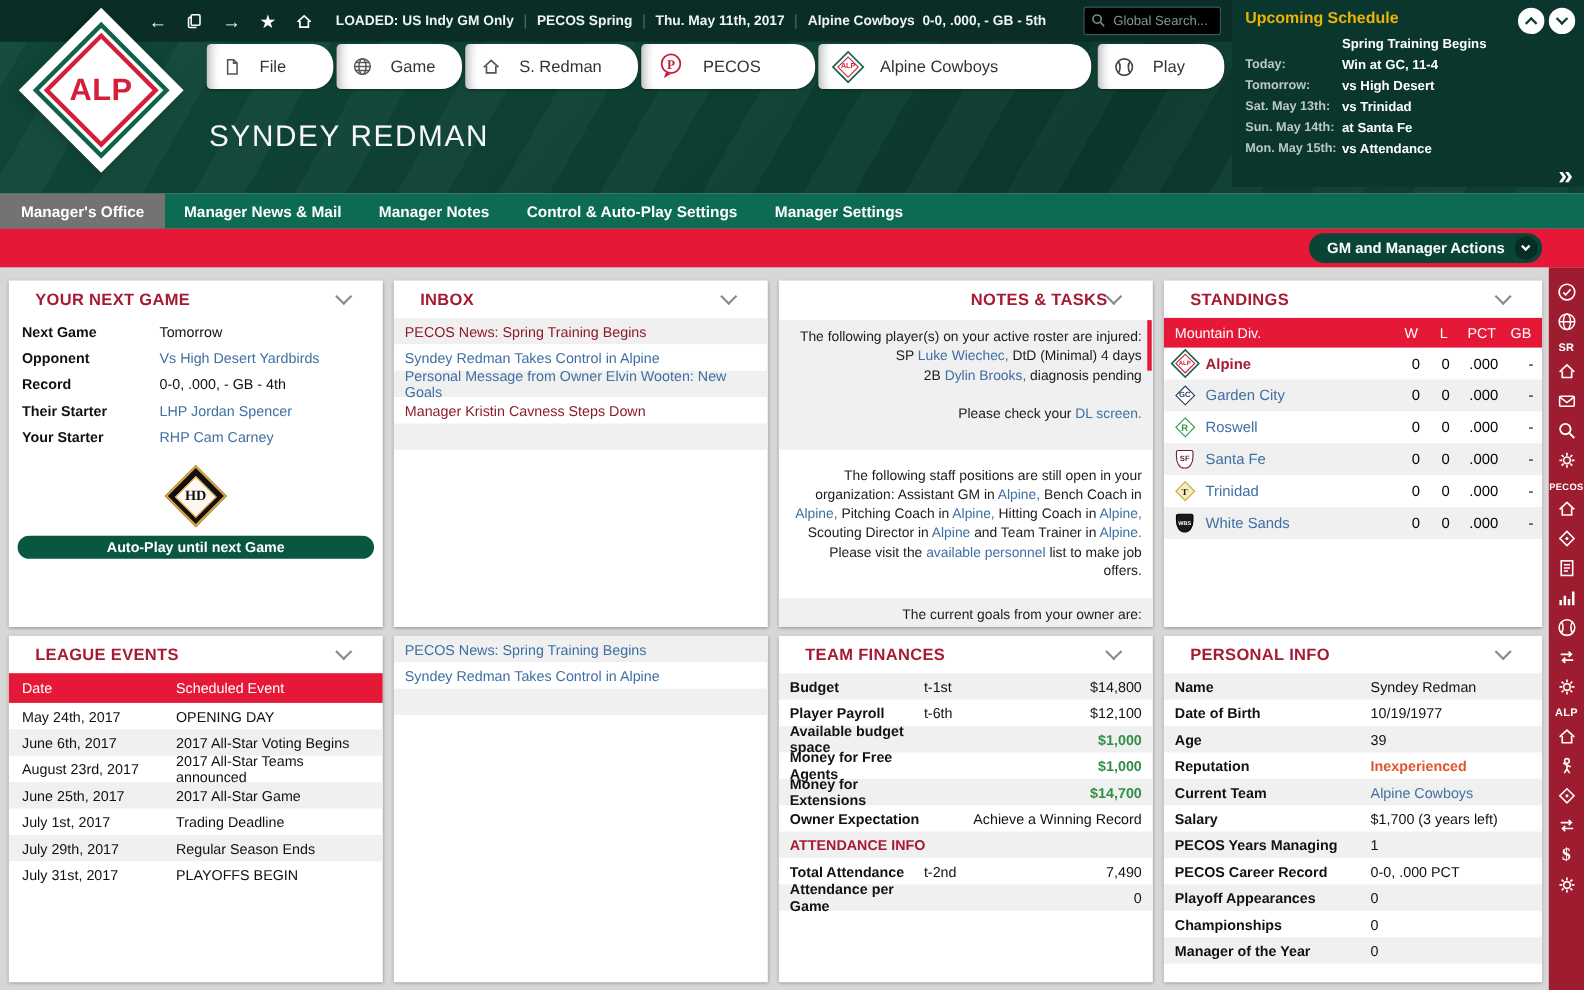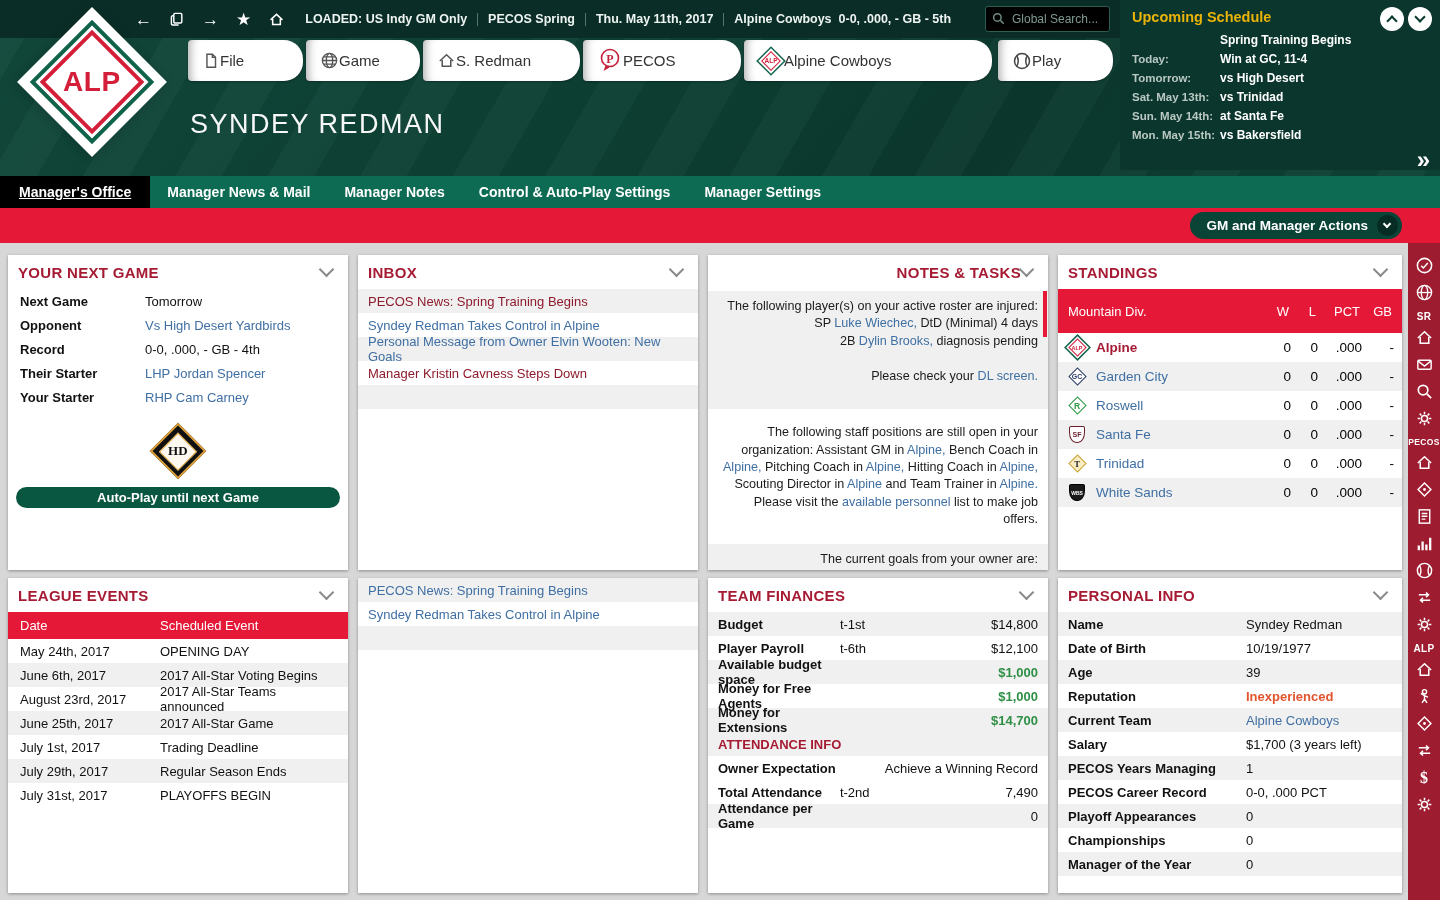--- a/index.html
+++ b/index.html
@@ -35,21 +35,21 @@
   .biglogo .sq-r { position:absolute; inset:7px; border:4px solid #d41f3a; background:#fff;
              display:flex; align-items:center; justify-content:center; }
   .biglogo .ltrs { transform:rotate(-45deg); color:#d41f3a; font-weight:800; font-size:28px; letter-spacing:0.5px; }
 
   .page-title { position:absolute; left:190px; top:109px; color:#f7f7f7; font-size:27px;
              font-weight:500; letter-spacing:1.5px; z-index:6; }
 
   
   .app-tabs { position:absolute; left:188px; top:40px; display:flex; gap:3px; z-index:6; }
   .atab { background:#fff; height:41px; border-radius:4px 19px 19px 4px; display:flex;
-          align-items:center; padding:0 18px 0 14px; gap:0; color:#333; font-size:15px;
+          align-items:center; padding:0 18px 0 14px; gap:16px; color:#333; font-size:15px;
           box-shadow:inset 10px 0 10px -8px rgba(0,0,0,0.35), 0 1px 2px rgba(0,0,0,0.3);
           cursor:pointer; white-space:nowrap; }
   .atab.t-file { width:115px; } .atab.t-game { width:114px; } .atab.t-user { width:157px; }
   .atab.t-league { width:158px; } .atab.t-team { width:248px; } .atab.t-play { width:115px; margin-left:3px; }
   .mini-alp { position:relative; width:26px; height:26px; flex:0 0 auto; }
   .mini-alp .d { position:absolute; left:6px; top:6px; width:14px; height:14px; transform:rotate(45deg);
           background:#fff; border:1.5px solid #d41f3a; box-shadow:0 0 0 2px #fff,0 0 0 3.5px #10634b; }
   .mini-alp .t { position:absolute; inset:0; display:flex; align-items:center; justify-content:center;
           font-size:6.5px; font-weight:800; color:#d41f3a; }
   .pecos-pin { position:relative; width:26px; height:28px; flex:0 0 auto; }
@@ -69,38 +69,38 @@
   .sched-btn.up i { top:10px; transform:rotate(-135deg); }
   .sched-btn.dn i { top:6px;  transform:rotate(45deg); }
   .sched-more { position:absolute; right:10px; bottom:-2px; color:#fff; font-size:24px;
            font-weight:bold; cursor:pointer; line-height:1; }
 
   
   .navbar { position:absolute; left:0; top:176px; width:1440px; height:32px; background:#0c6b52;
             display:flex; z-index:4; }
   .nav-item { color:#fff; font-size:14px; font-weight:bold; line-height:32px; padding:0 17px;
             cursor:pointer; white-space:nowrap; }
-  .nav-item.active { background:#000000; padding:0 19px;text-decoration:underline; }
+  .nav-item.active { background:#737373; padding:0 19px; }
   .actionbar { position:absolute; left:0; top:208px; width:1440px; height:35px; background:#e51937; z-index:4; }
   .dd-pill { position:absolute; right:38px; top:4px; height:27px; background:#0a4437; border-radius:14px;
             display:flex; align-items:center; padding:0 4px 0 16px; cursor:pointer; }
   .dd-pill .lbl { color:#fff; font-size:13.5px; font-weight:bold; margin-right:9px; }
   .dd-pill .circ { width:21px; height:21px; border-radius:50%; background:#062c23; position:relative; }
   .dd-pill .circ i { position:absolute; left:6.5px; top:6px; width:6px; height:6px;
             border-right:2px solid #fff; border-bottom:2px solid #fff; transform:rotate(45deg); }
 
   
   .content { position:absolute; left:0; top:243px; right:32px; bottom:0; background:#d7d7d7; }
   .panel { position:absolute; width:340px; height:315px; background:#fff; overflow:hidden;
            box-shadow:0 1px 3px rgba(0,0,0,0.35); }
   #p-nextgame{left:8px;top:12px;} #p-inbox{left:358px;top:12px;} #p-notes{left:708px;top:12px;text-align:right;}
   #p-standings{left:1058px;top:12px;width:344px;}
   #p-events{left:8px;top:335px;} #p-news{left:358px;top:335px;} #p-finances{left:708px;top:335px;}
   #p-personal{left:1058px;top:335px;width:344px;}
-  .phead { height:34px; display:flex; align-items:center; padding:0 10px; }
+  .phead { height:34px; display:flex; align-items:center; padding:0 24px; }
   .ptitle { color:#a61b33; font-size:15px; font-weight:bold; letter-spacing:0.3px; flex:1; }
   .chev { width:11px; height:11px; border-right:2.5px solid #8a8a8a; border-bottom:2.5px solid #8a8a8a;
           transform:rotate(45deg); margin:-6px 6px 0 0; cursor:pointer; }
   .alt { background:#f0f0f0; }
   a.lnk { color:#3f6fa3; text-decoration:none; cursor:pointer; }
   a.lnk-red { color:#8e1b2d; text-decoration:none; cursor:pointer; }
 
   
   .kv { display:flex; align-items:center; height:24px; padding:0 12px; font-size:13px; color:#111; }
   .kv .k { width:125px; font-weight:bold; }
@@ -116,21 +116,21 @@
               align-items:center; justify-content:center; cursor:pointer; }
 
   
   .li-row { height:24px; display:flex; align-items:center; padding:0 10px; font-size:13px; cursor:pointer; }
 
   
   .nblock { margin:2px 0 8px 0; padding:7px 10px; font-size:12.6px; line-height:1.38; color:#1b1b1b; }
   .nscroll { position:absolute; right:1px; top:36px; width:4px; height:46px; background:#e51937; }
 
   
-  .st-head { height:44px; background:#e51937; color:#fff; display:flex; align-items:center;
+  .st-head { height:27px; background:#e51937; color:#fff; display:flex; align-items:center;
              padding:0 10px; font-size:13px; }
   .st-row { height:29px; display:flex; align-items:center; padding:0 8px; font-size:13.5px; }
   .c-name { flex:1; } .c-w,.c-l { width:27px; text-align:right; } .c-pct { width:44px; text-align:right; }
   .c-gb { width:32px; text-align:right; }
   .st-row .c-name { margin-left:8px; }
   .tlogo { width:22px; height:22px; position:relative; flex:0 0 auto; }
   .tlogo .dm { position:absolute; left:4.5px; top:4.5px; width:13px; height:13px; transform:rotate(45deg); background:#fff; }
   .tlogo .tx { position:absolute; inset:0; display:flex; align-items:center; justify-content:center;
                font-weight:800; }
   .lg-alp .dm { border:1.5px solid #d41f3a; box-shadow:0 0 0 1.5px #fff,0 0 0 3px #10634b; }
@@ -290,21 +290,21 @@
       <div class="srow">
           <span class="sl">Sat. May 13th:</span>
           <span class="sv">vs Trinidad</span>
         </div>
       <div class="srow">
           <span class="sl">Sun. May 14th:</span>
           <span class="sv">at Santa Fe</span>
         </div>
       <div class="srow">
           <span class="sl">Mon. May 15th:</span>
-          <span class="sv">vs Bakersfield</span>
+          <span class="sv">vs Attendance</span>
         </div>
       <div class="sched-btn up">
           <i></i>
         </div>
       <div class="sched-btn dn">
           <i></i>
         </div>
       <div class="sched-more">»</div>
     </div>
   </div>
@@ -558,26 +558,26 @@
       <div class="fin-row">
           <span class="fin-l">Money for Free Agents</span>
           <span class="fin-r"></span>
           <span class="fin-v money">$1,000</span>
         </div>
       <div class="fin-row alt">
           <span class="fin-l">Money for Extensions</span>
           <span class="fin-r"></span>
           <span class="fin-v money">$14,700</span>
         </div>
-      <div class="fin-row alt">
-          <span class="fin-sub">ATTENDANCE INFO</span>
-        </div>
       <div class="fin-row">
           <span class="fin-l">Owner Expectation</span>
           <span class="fin-v">Achieve a Winning Record</span>
+        </div>
+      <div class="fin-row alt">
+          <span class="fin-sub">ATTENDANCE INFO</span>
         </div>
       <div class="fin-row">
           <span class="fin-l">Total Attendance</span>
           <span class="fin-r">t-2nd</span>
           <span class="fin-v">7,490</span>
         </div>
       <div class="fin-row alt">
           <span class="fin-l">Attendance per Game</span>
           <span class="fin-r"></span>
           <span class="fin-v">0</span>

